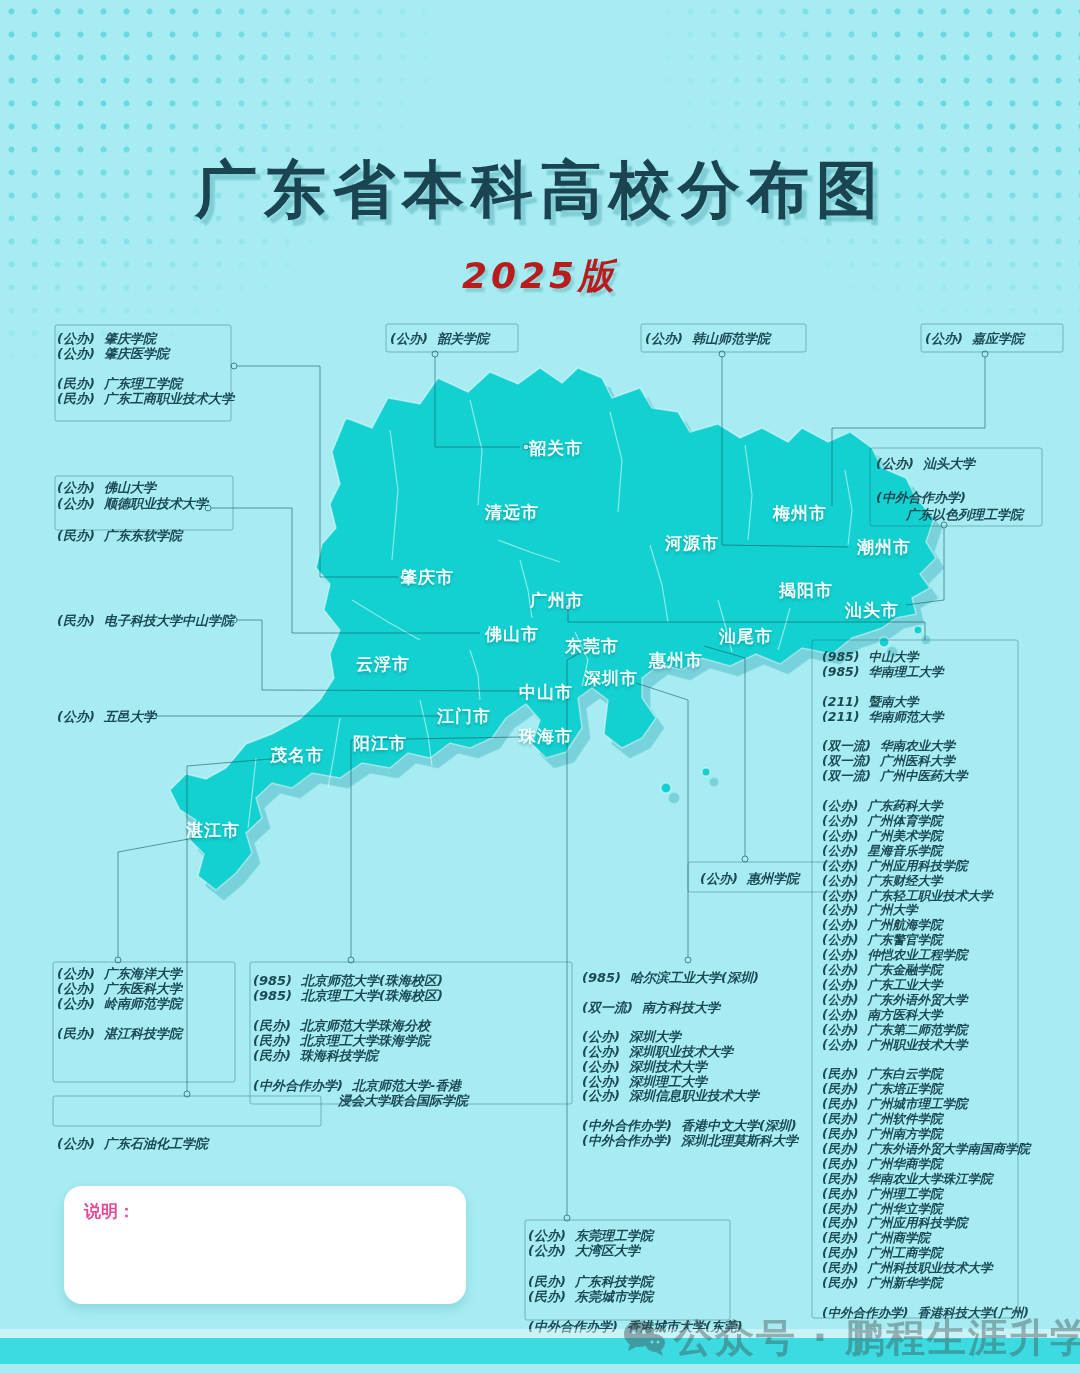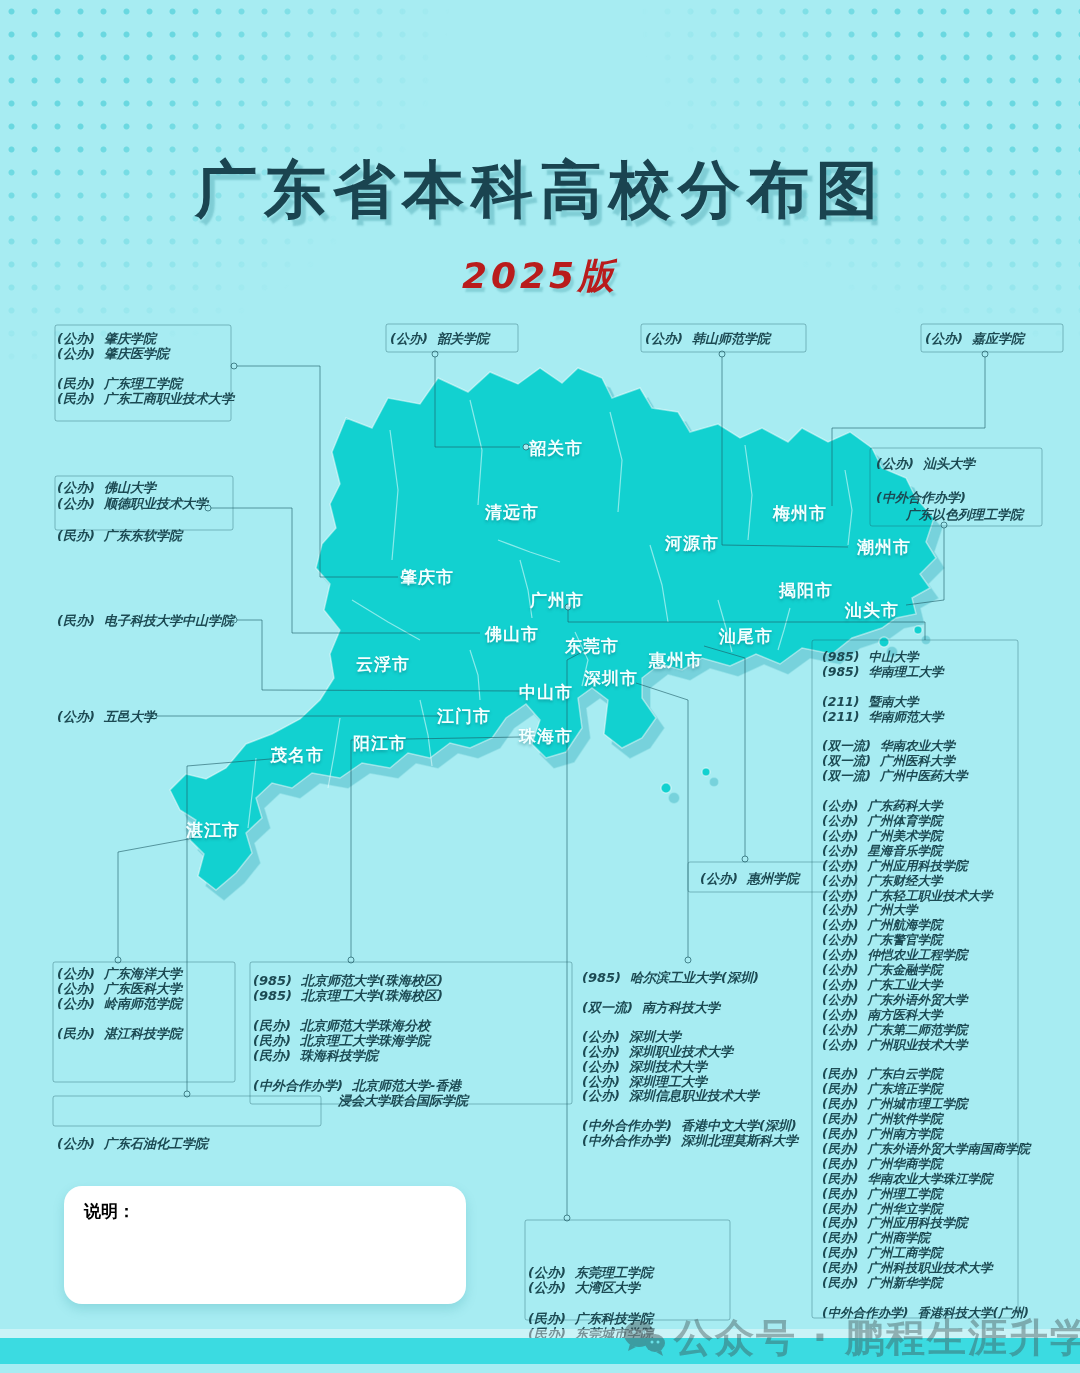--- a/index.html
+++ b/index.html
@@ -34,21 +34,21 @@
         color:#f4ffff;font-size:17px;font-weight:700;letter-spacing:1px;
         text-shadow:0 2px 3px rgba(0,95,105,.4);}
   
   .group{position:absolute;color:#1c4a53;font-weight:700;font-style:italic;
          font-size:13px;line-height:15px;white-space:nowrap;}
   .group .tag{margin-right:9px;}
   .group .sp{visibility:hidden;}
   
   .notes{position:absolute;left:64px;top:1186px;width:402px;min-height:118px;background:#ffffff;
          border-radius:18px;box-shadow:0 5px 12px rgba(0,120,135,.18);padding:14px 20px 16px 20px;
-         box-sizing:border-box;color:#000000;}
+         box-sizing:border-box;color:#ec4899;}
   .notes-title{font-size:17px;font-weight:700;margin-bottom:6px;}
   .notes ul{margin:0;padding:0;list-style:none;}
   .notes li{position:relative;font-size:15px;line-height:1.55;padding-left:16px;margin-bottom:2px;font-weight:500;}
   .notes li::before{content:"•";position:absolute;left:2px;top:0;color:#37474f;}
   
   .watermark{position:absolute;left:622px;top:1311px;display:flex;align-items:center;gap:8px;
          color:rgba(62,80,84,.42);font-size:39px;font-weight:700;letter-spacing:2px;z-index:6;white-space:nowrap;}
   .wm-icon{opacity:.45;flex:none;}
   
   .band{position:absolute;left:0;width:100%;z-index:2;}
@@ -291,21 +291,21 @@
       <div class="group" style="left: 57px; top: 966px; line-height: 15px;">
         <div class="entry"><span class="tag">(公办)</span><span class="nm">广东海洋大学</span></div>
         <div class="entry"><span class="tag">(公办)</span><span class="nm">广东医科大学</span></div>
         <div class="entry"><span class="tag">(公办)</span><span class="nm">岭南师范学院</span></div>
         <div class="sp">&nbsp;</div>
         <div class="entry"><span class="tag">(民办)</span><span class="nm">湛江科技学院</span></div>
       </div>
       <div class="group" style="left: 57px; top: 1104px; line-height: 15px; margin-top: 32px;">
         <div class="entry"><span class="tag">(公办)</span><span class="nm">广东石油化工学院</span></div>
       </div>
-      <div class="group" style="left: 528px; top: 1228px; line-height: 15.2px; margin-top: 37px;">
+      <div class="group" style="left: 528px; top: 1228px; line-height: 15.2px;">
         <div class="entry"><span class="tag">(公办)</span><span class="nm">东莞理工学院</span></div>
         <div class="entry"><span class="tag">(公办)</span><span class="nm">大湾区大学</span></div>
         <div class="sp">&nbsp;</div>
         <div class="entry"><span class="tag">(民办)</span><span class="nm">广东科技学院</span></div>
         <div class="entry"><span class="tag">(民办)</span><span class="nm">东莞城市学院</span></div>
         <div class="sp">&nbsp;</div>
         <div class="entry"><span class="tag">(中外合作办学)</span><span class="nm">香港城市大学(东莞)</span></div>
       </div>
     </div>
 

